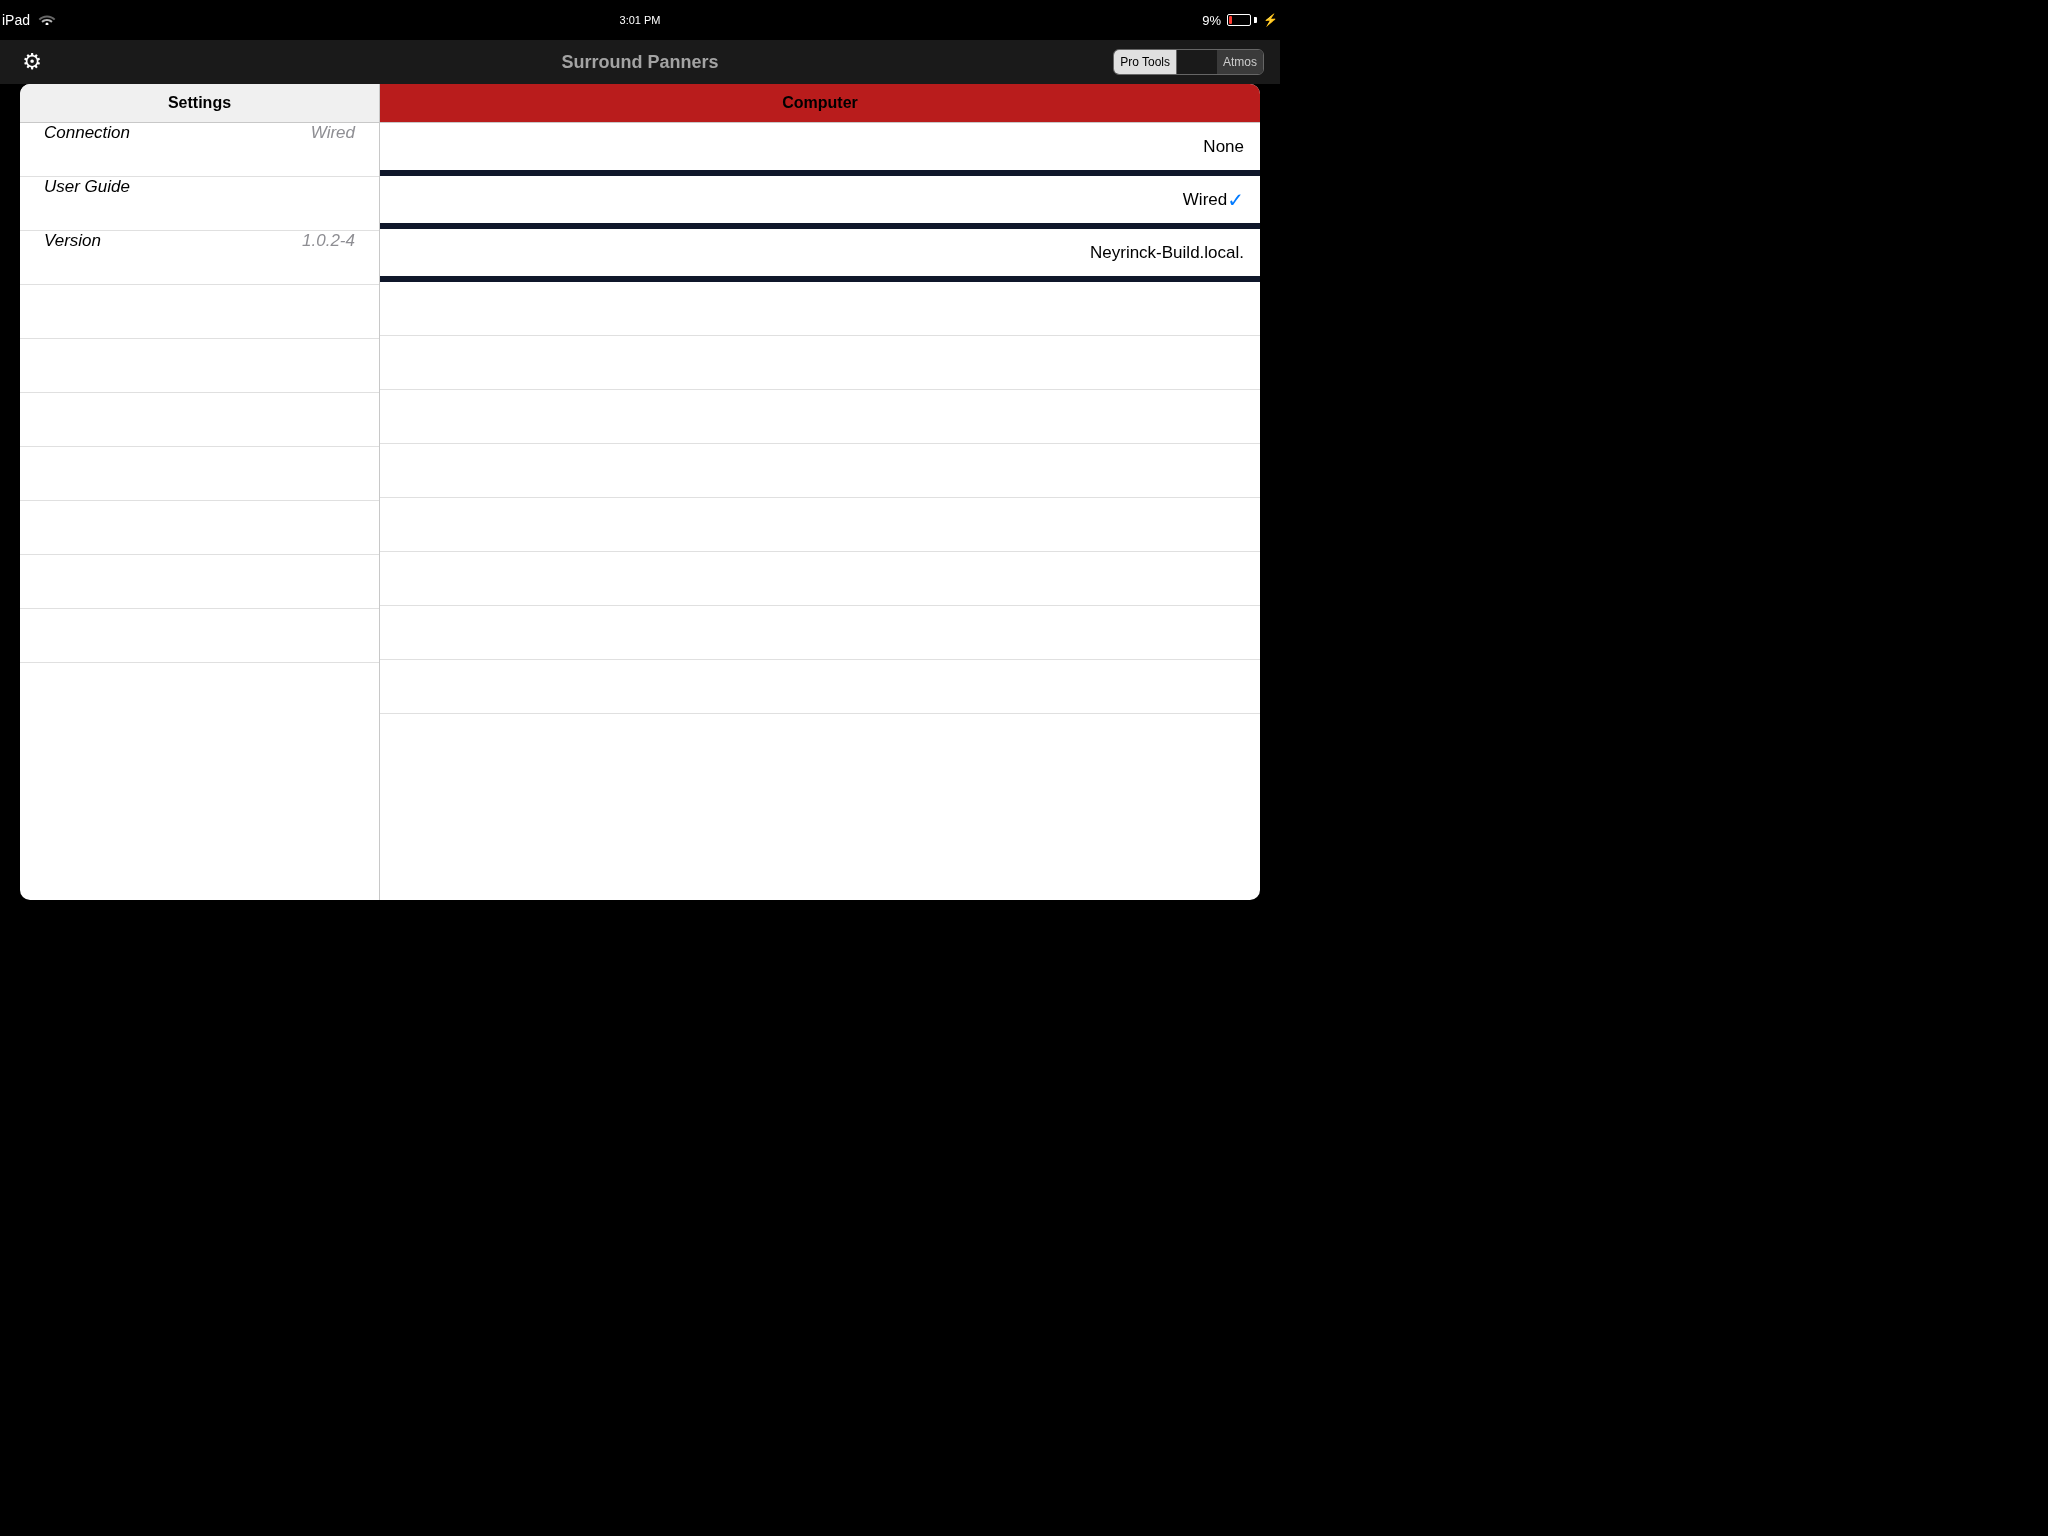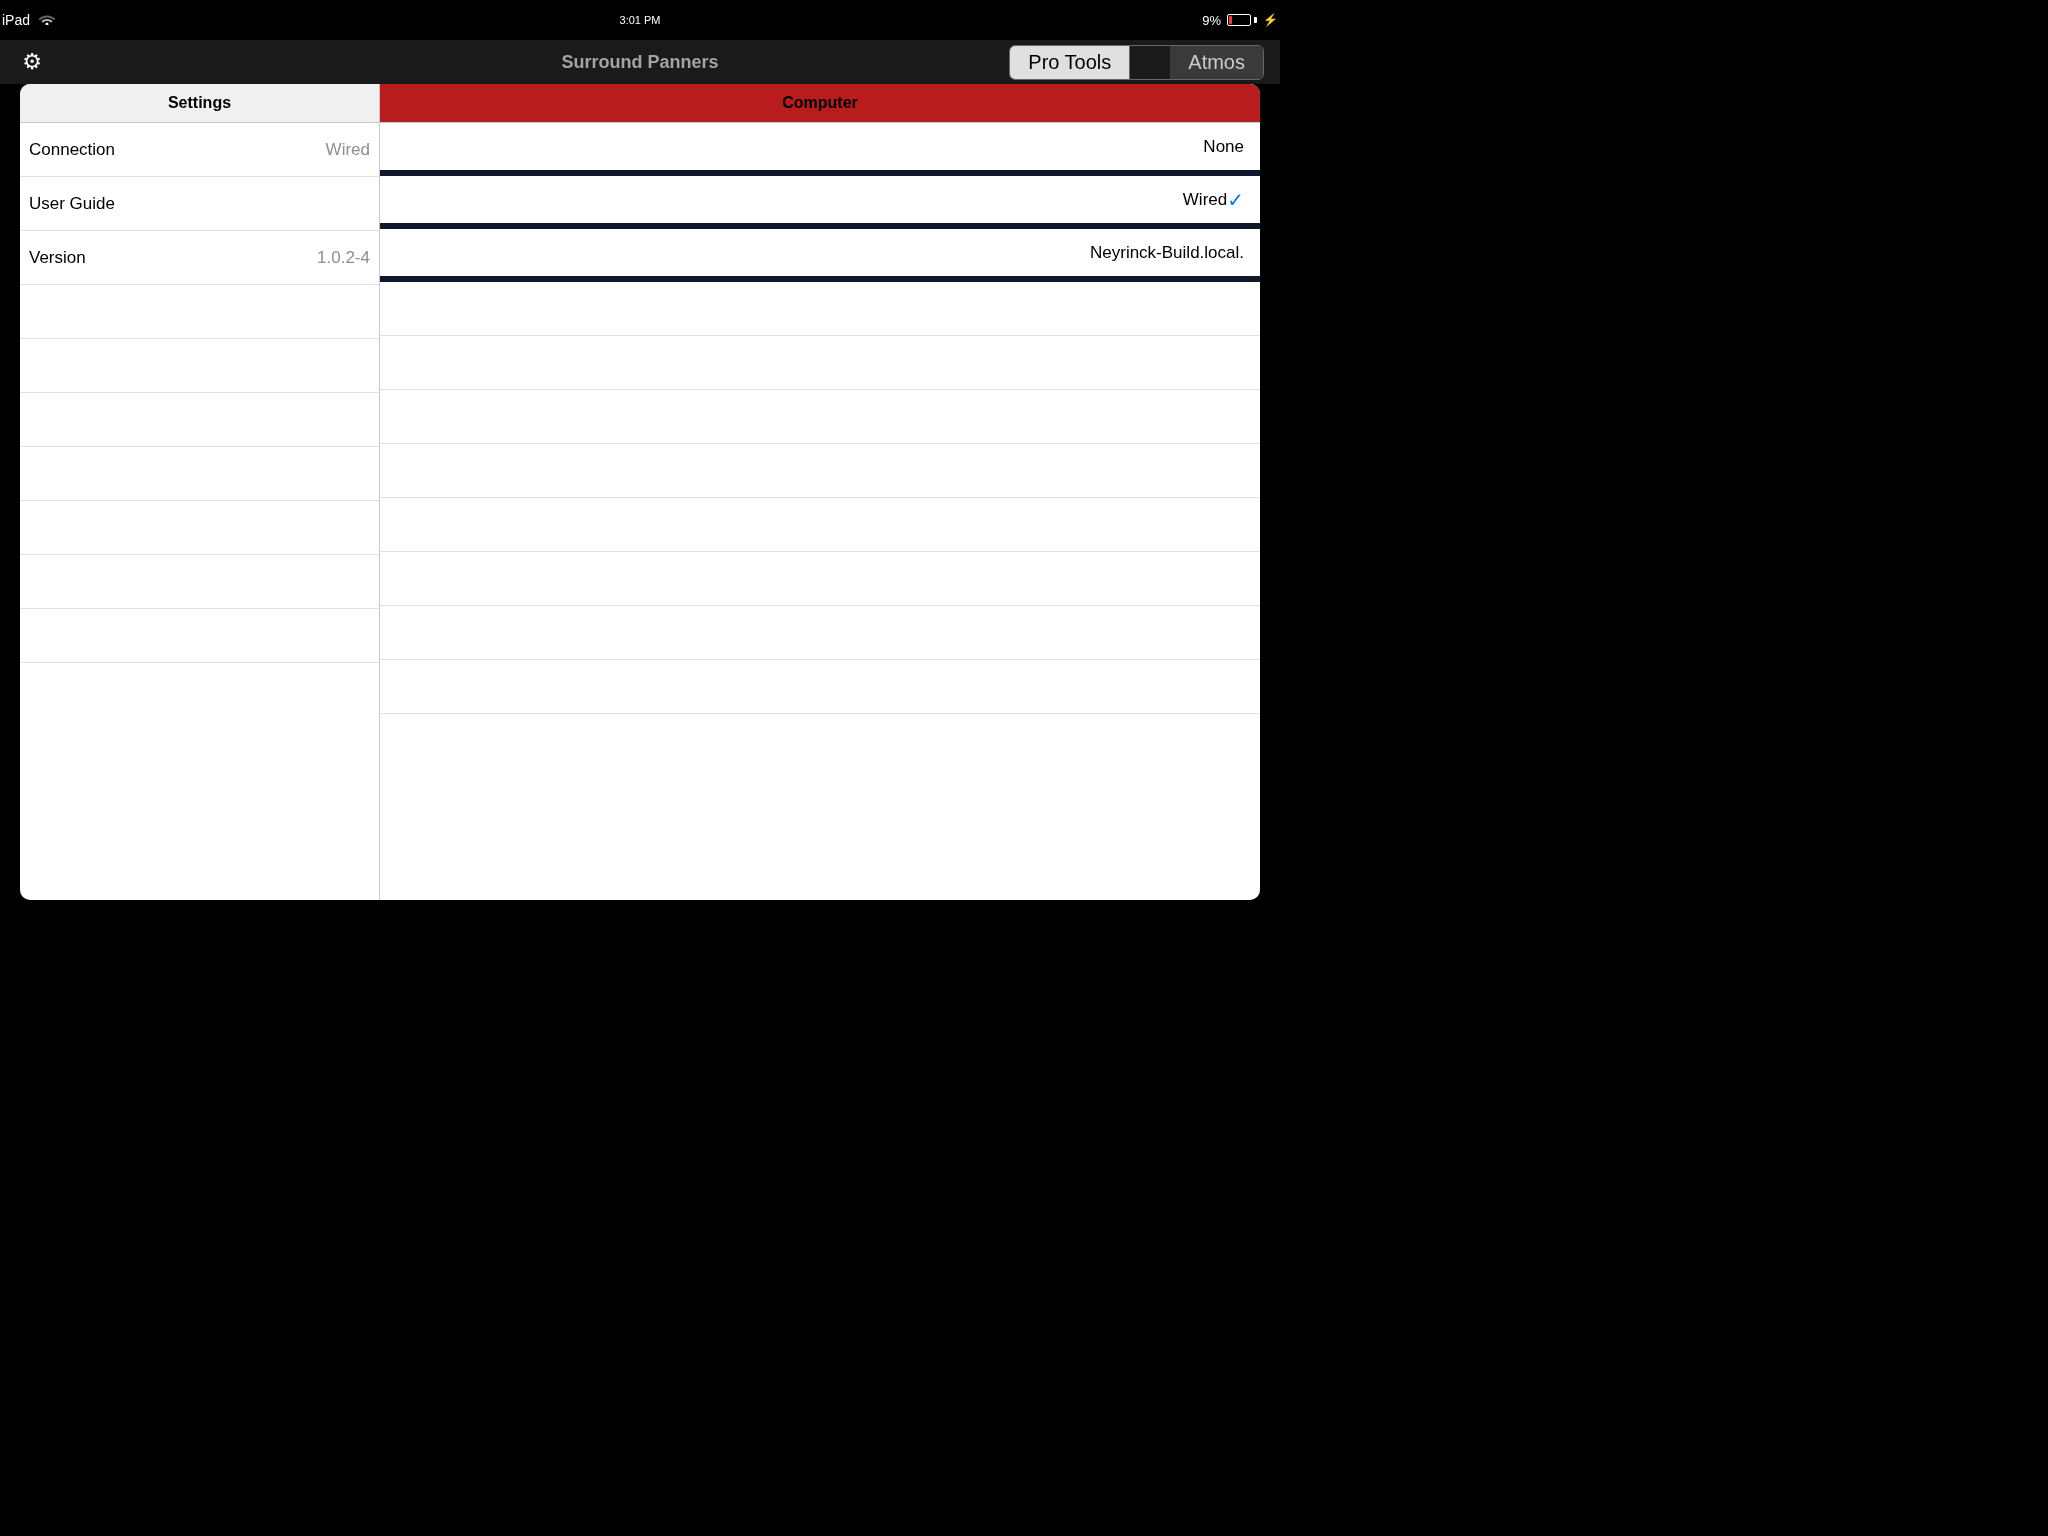--- a/index.html
+++ b/index.html
@@ -106,22 +106,22 @@
     }
     #tab-group {
       position: absolute;
       right: 16px;
       display: flex;
       border: 1px solid #666;
       border-radius: 6px;
       overflow: hidden;
     }
     .tab-btn {
-      padding: 5px 18px;
-      font-size: 20px;
+      padding: 5px 6px;
+      font-size: 12px;
       font-weight: 500;
       cursor: pointer;
       border: none;
       outline: none;
     }
     .tab-btn.active {
       background: #e0e0e0;
       color: #000;
     }
     .tab-btn.inactive {
@@ -167,25 +167,26 @@
       background: #f0f0f0;
       border-bottom: 1px solid #c8c8c8;
       padding: 10px 16px;
       font-size: 16px;
       font-weight: 700;
       color: #000;
       text-align: center;
     }
     .settings-row {
       display: flex;
-      align-items: center;
+      align-items: flex-start;
       justify-content: space-between;
-      padding: 0 9px;
+      padding: 0 24px;
       height: 54px;
       border-bottom: 1px solid #e0e0e0;
+      font-style: italic;
     }
     .settings-row-label {
       font-size: 17px;
       color: #000;
     }
     .settings-row-value {
       font-size: 17px;
       color: #8e8e93;
     }
     .settings-row-empty {

